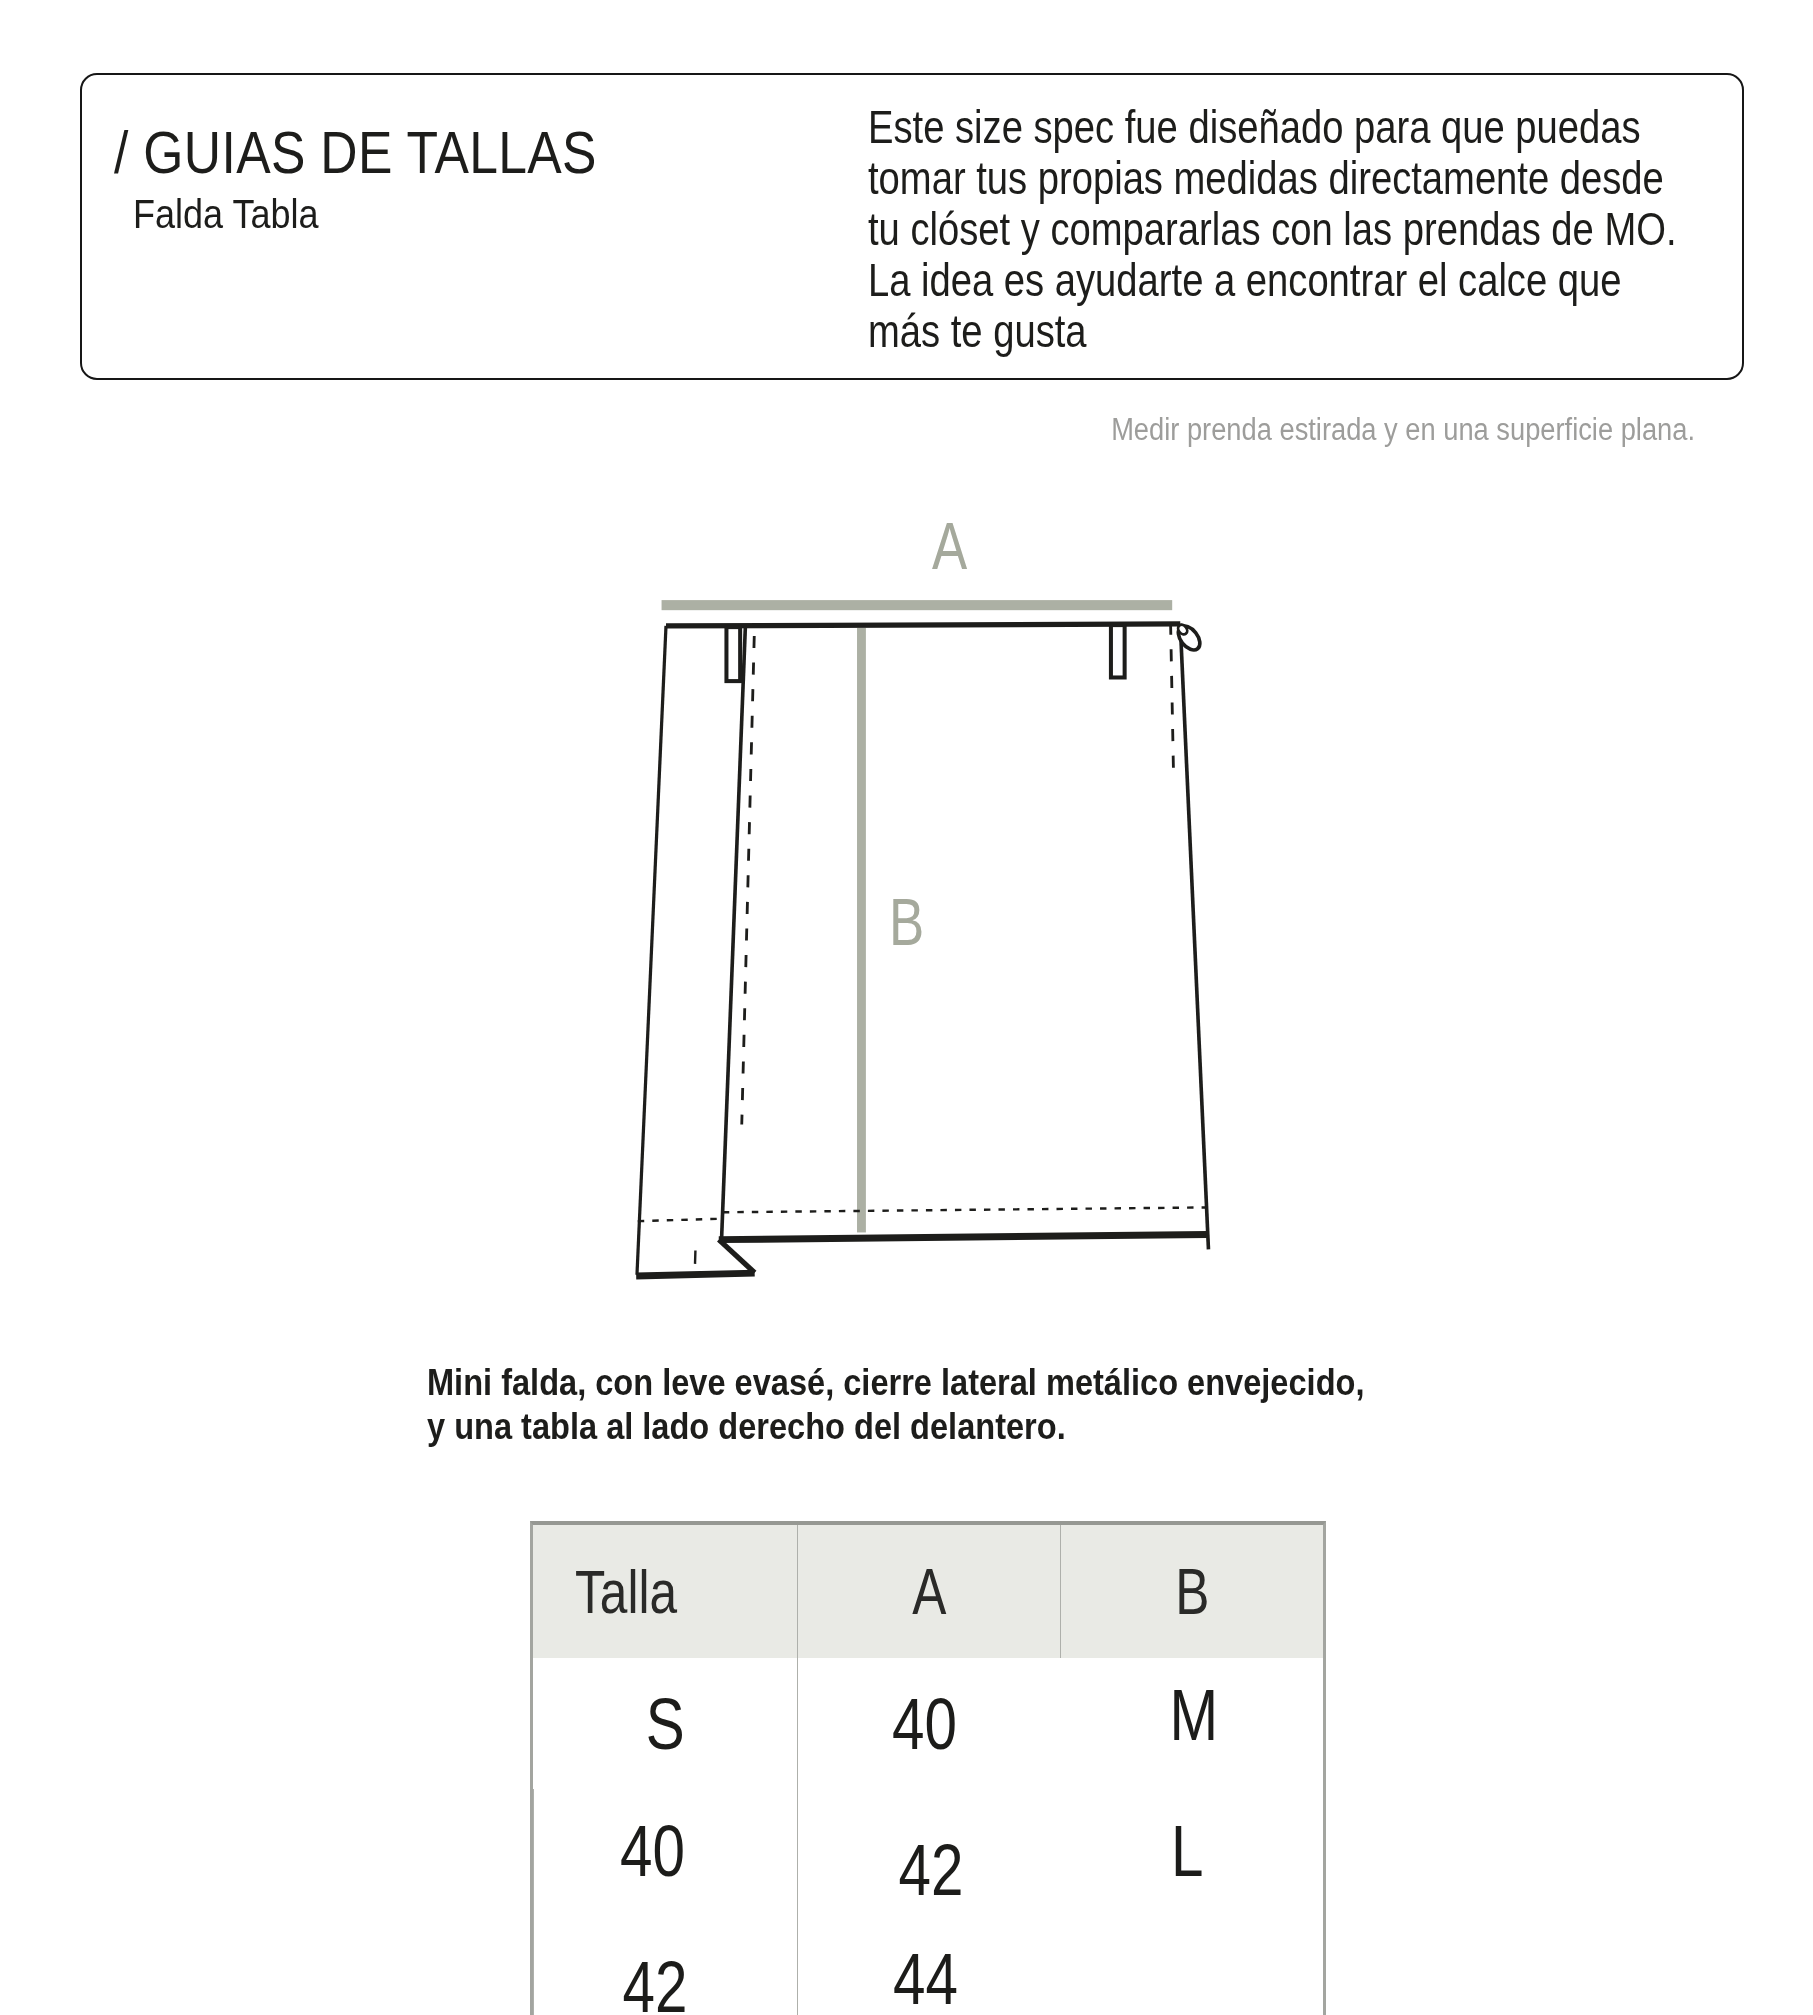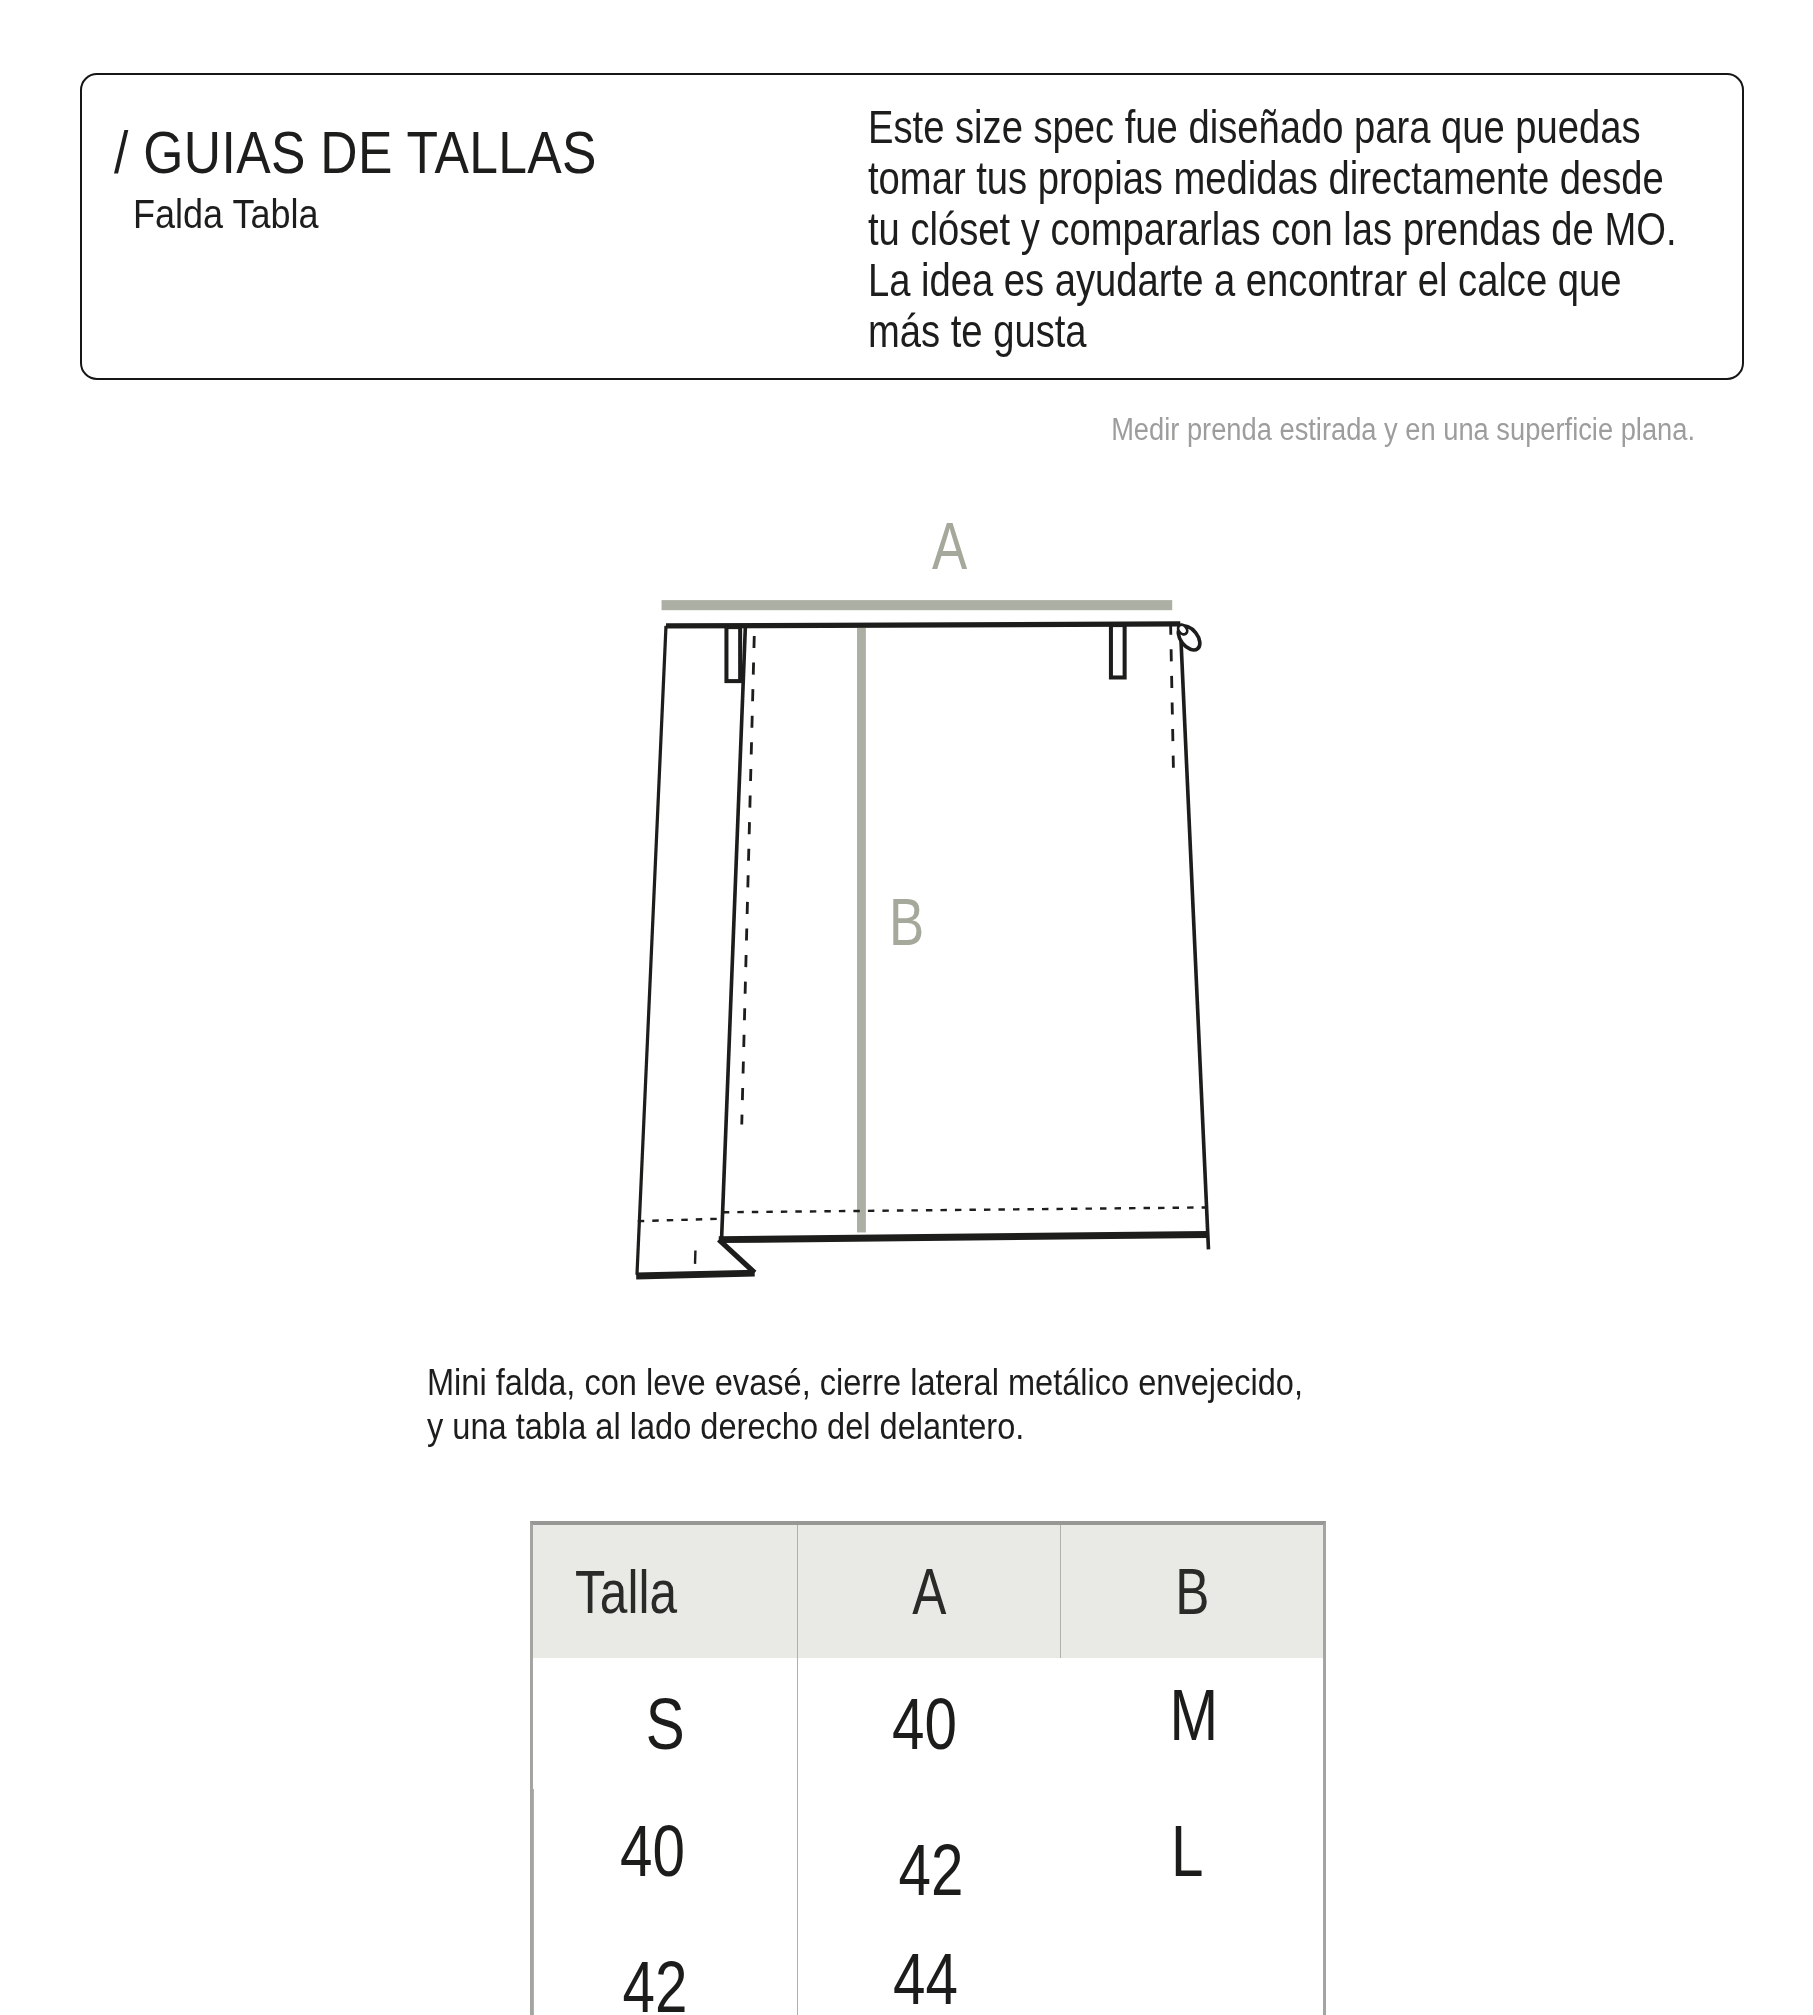--- a/index.html
+++ b/index.html
@@ -56,21 +56,21 @@
   .diagram-svg{position:absolute;left:0;top:0;}
   .dim-label{
     position:absolute;width:89px;text-align:center;
     font-size:66px;line-height:66px;color:var(--diagram-label-gray);
     transform:scaleX(0.80);transform-origin:center top;
   }
   .label-a{left:905px;top:513px;}
   .label-b{left:862px;top:889px;}
   .product-desc{
     position:absolute;left:427px;top:1361px;
-    font-size:37px;line-height:44px;font-weight:400;
+    font-size:37px;line-height:44px;font-weight:700;
   }
   .product-desc .ln{
     white-space:nowrap;
     transform:scaleX(0.88);transform-origin:left top;
   }
   .size-table{
     position:absolute;left:530px;top:1521px;
     width:796px;height:531px;box-sizing:border-box;
     border:3.2px solid var(--table-border);
     border-top-color:#969893;border-top-width:4px;

